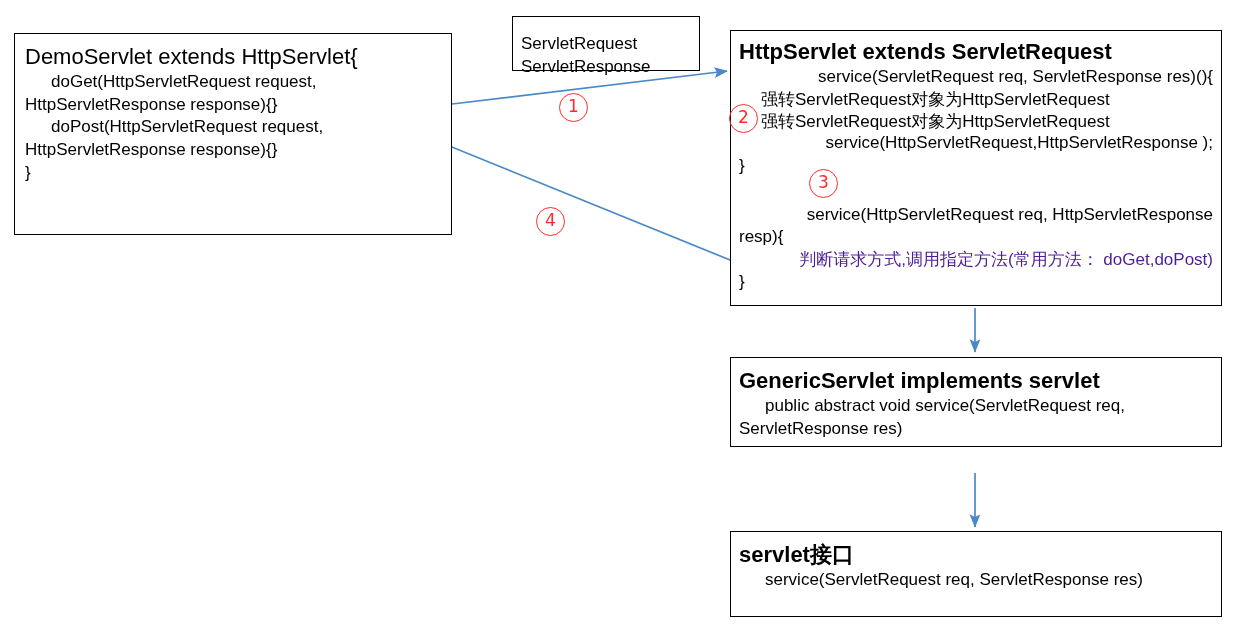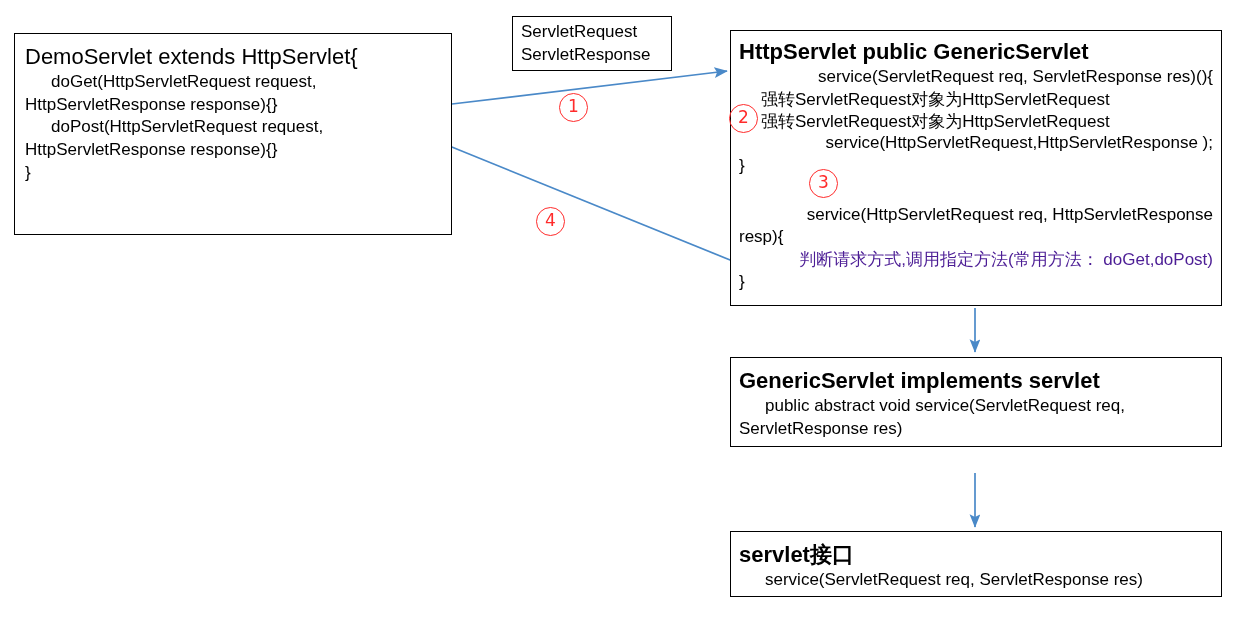--- a/index.html
+++ b/index.html
@@ -36,39 +36,39 @@
   }
   
   #box-demoservlet {
     left: 14px; top: 33px;
     width: 438px; height: 202px;
     padding: 8px 10px 0 10px;
   }
   
   #box-servlet-types {
     left: 512px; top: 16px;
-    width: 160px; height: 55px;
-    padding: 4px 8px 0 8px;
+    width: 188px; height: 55px;
+    padding: 16px 8px 0 8px;
   }
   
   #box-httpservlet {
     left: 730px; top: 30px;
     width: 492px; height: 276px;
     padding: 6px 8px 0 8px;
   }
   
   #box-genericservlet {
     left: 730px; top: 357px;
     width: 492px; height: 90px;
     padding: 8px 8px 0 8px;
   }
   
   #box-servlet-interface {
     left: 730px; top: 531px;
-    width: 492px; height: 66px;
+    width: 492px; height: 86px;
     padding: 8px 8px 0 8px;
   }
 
   .ln {
     line-height: 1.33;
     white-space: nowrap;
   }
 
   .hdr {
     font-size: 22px;
@@ -161,21 +161,21 @@
     <div class="ln body-txt">
       <span>ServletRequest</span>
     </div>
     <div class="ln body-txt">
       <span>ServletResponse</span>
     </div>
   </div>
 
   <div class="box" id="box-httpservlet">
     <div class="ln hdr-b">
-      <span class="u">HttpServlet public GenericServlet</span>
+      <span class="u">HttpServlet extends ServletRequest</span>
     </div>
     <div class="ln body-txt indent-sm">
       <span>service(ServletRequest req, ServletResponse res)(){</span>
     </div>
     <div class="ln cjk-bold">
       <span>强转ServletRequest对象为HttpServletRequest</span>
     </div>
     <div class="ln cjk-bold">
       <span>强转ServletRequest对象为HttpServletRequest</span>
     </div>

